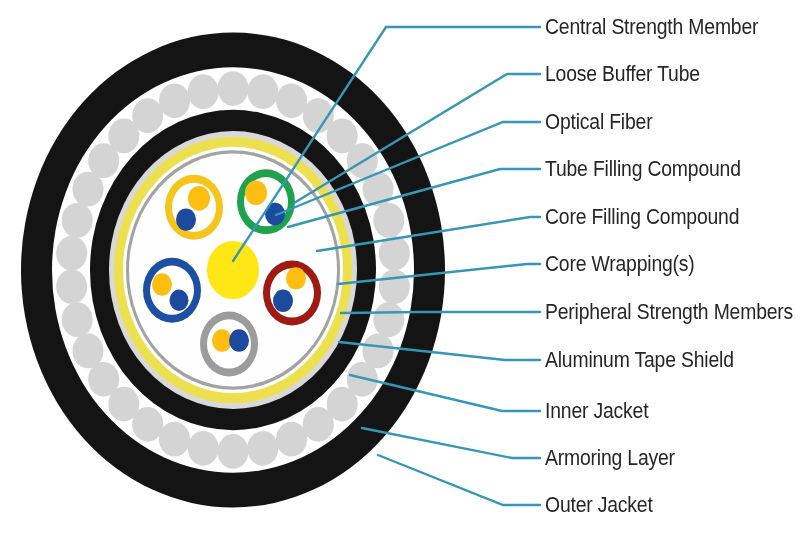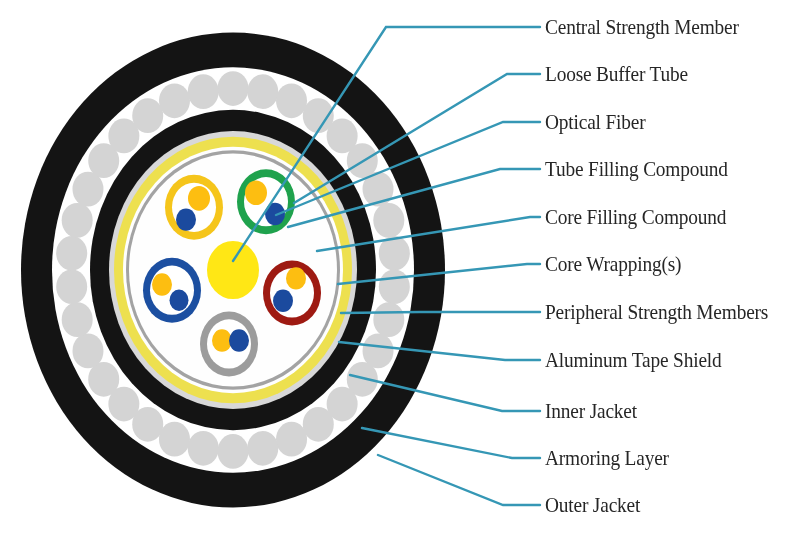--- a/index.html
+++ b/index.html
@@ -1,17 +1,17 @@
 <!DOCTYPE html>
 <html><head>
 <meta charset="utf-8">
 <style>
   html,body{margin:0;padding:0;background:#ffffff;}
   #stage{position:relative;width:800px;height:559px;background:#ffffff;overflow:hidden;
-         font-family:Liberation Serif, serif;}
+         font-family:Liberation Sans, sans-serif;}
   #cable-svg{position:absolute;left:0;top:0;}
   .part-label{position:absolute;left:545px;white-space:nowrap;
               font-size:22px;line-height:1;color:#262626;
               transform:translateY(-50%) scaleX(0.88);transform-origin:0 50%;
               letter-spacing:-0.2px;}
 </style>
 </head>
 <body>
 
 <div id="stage">

